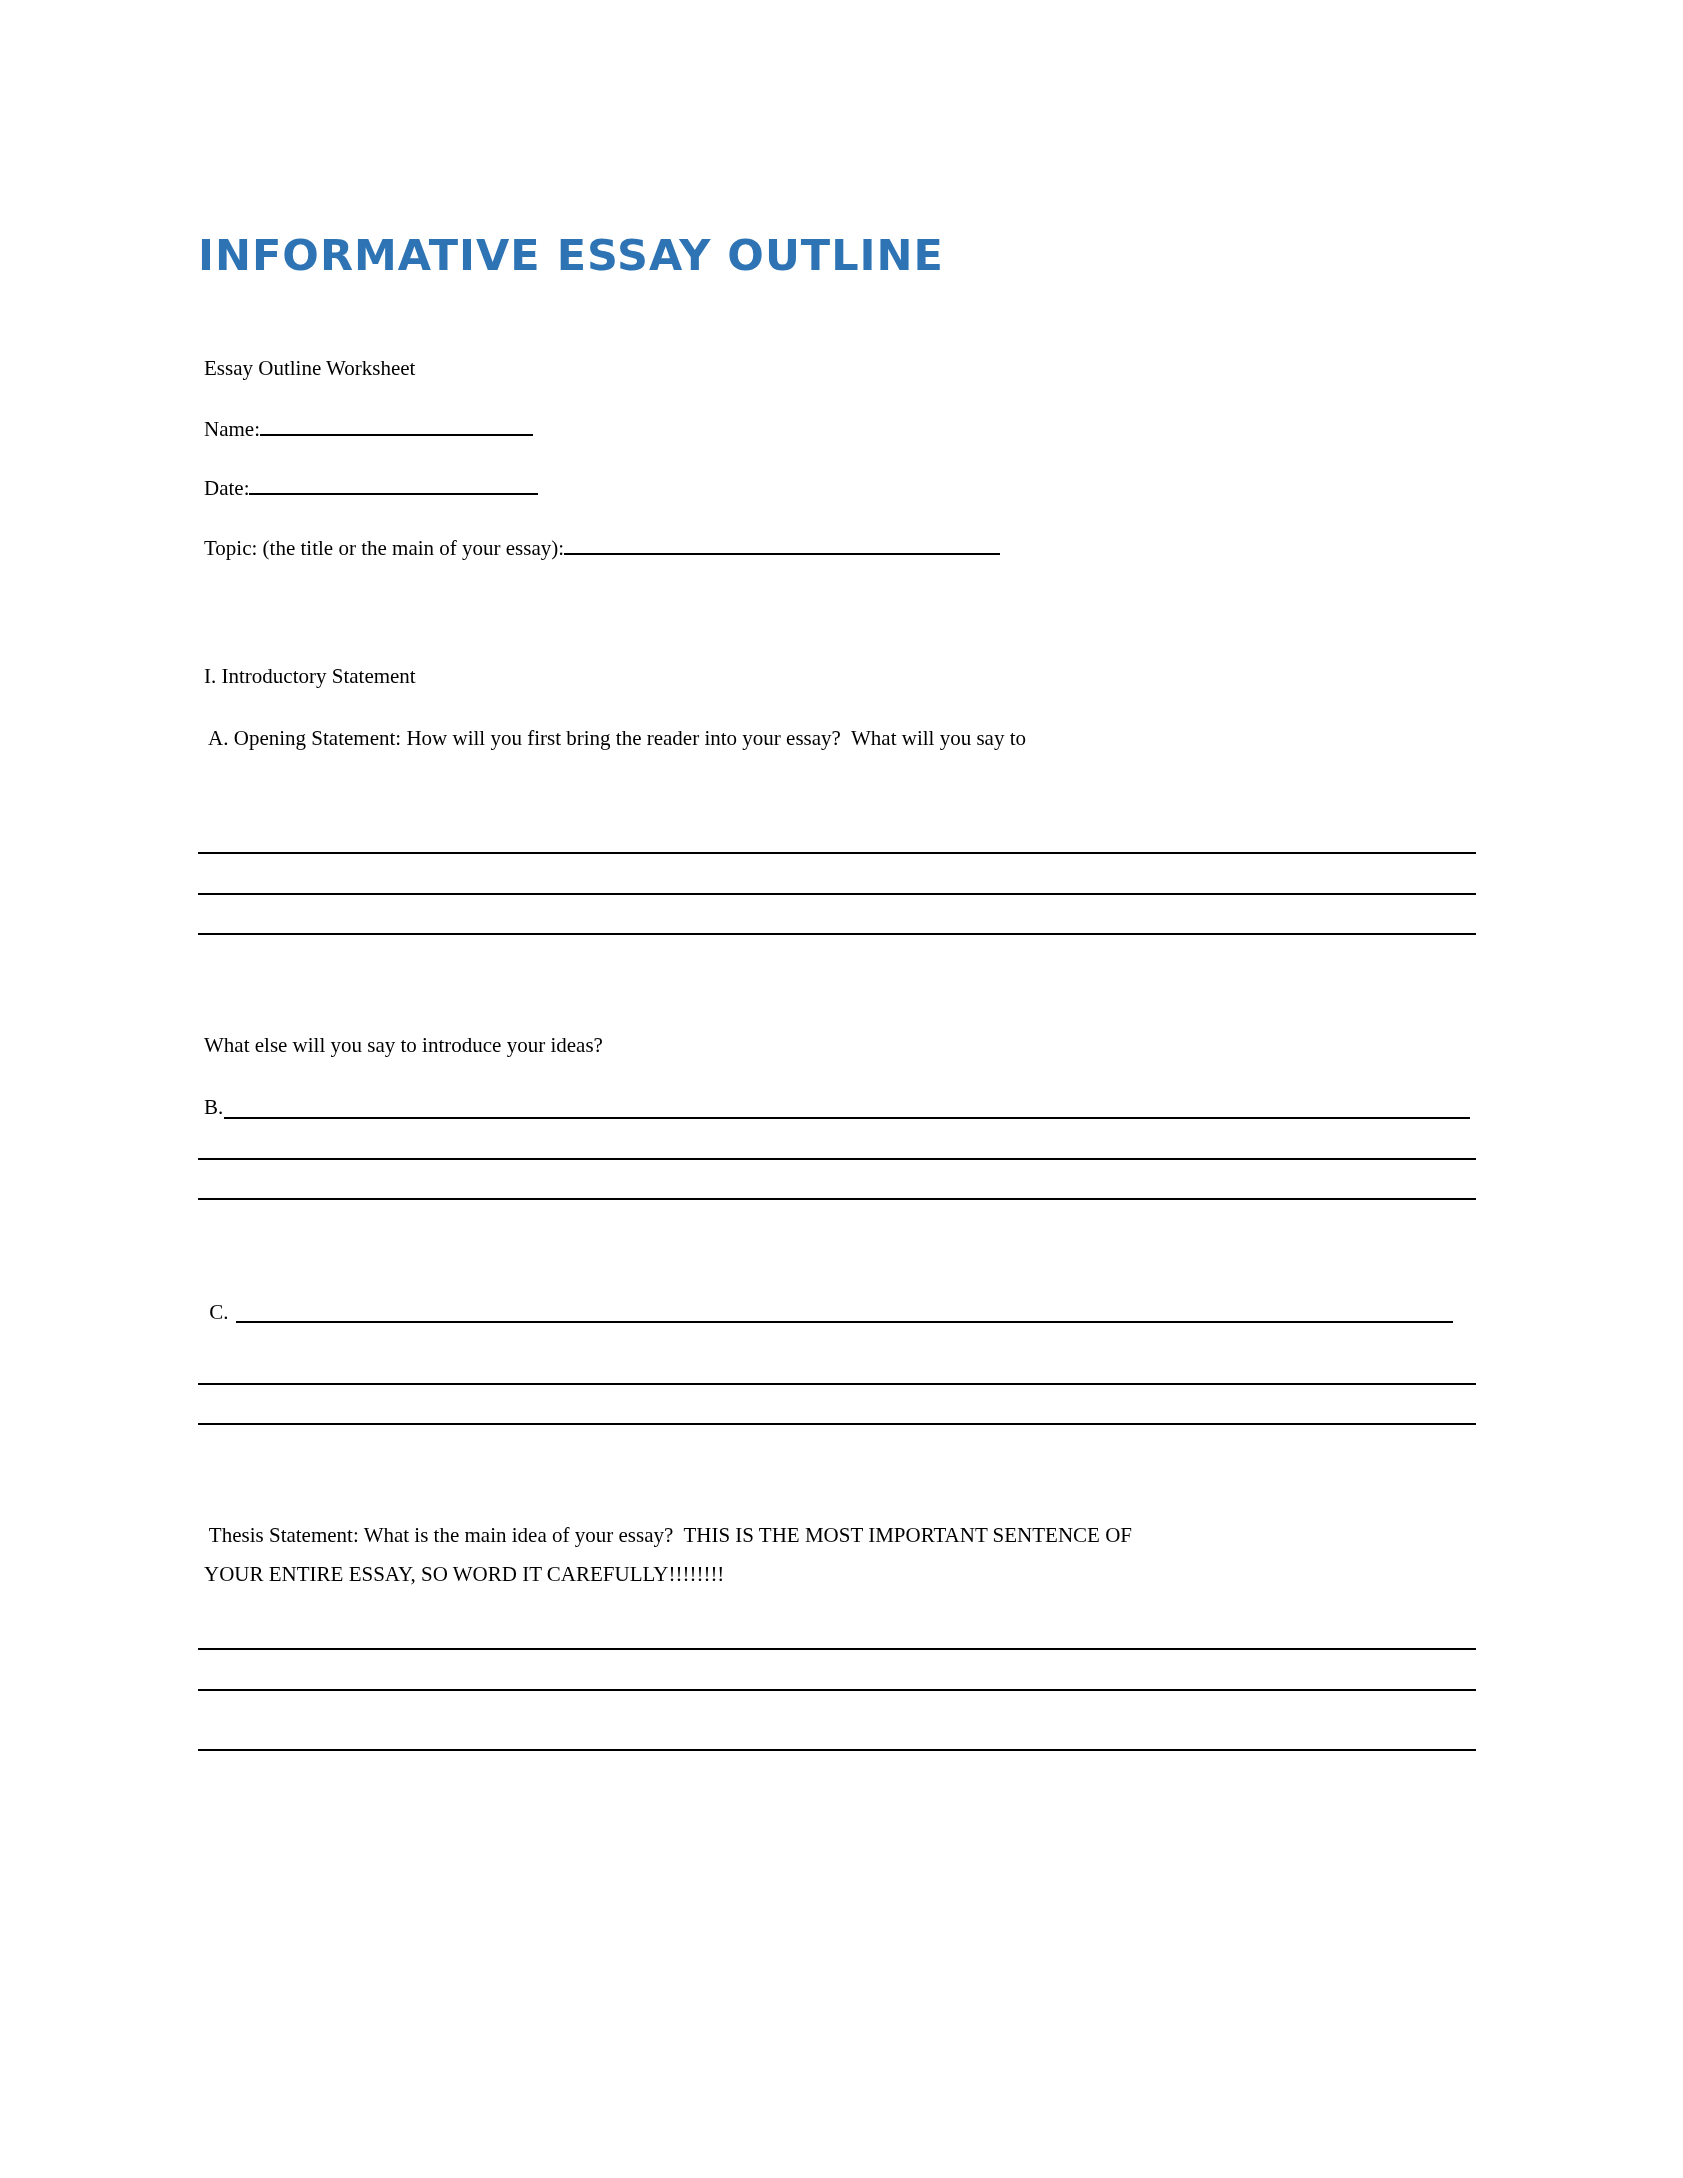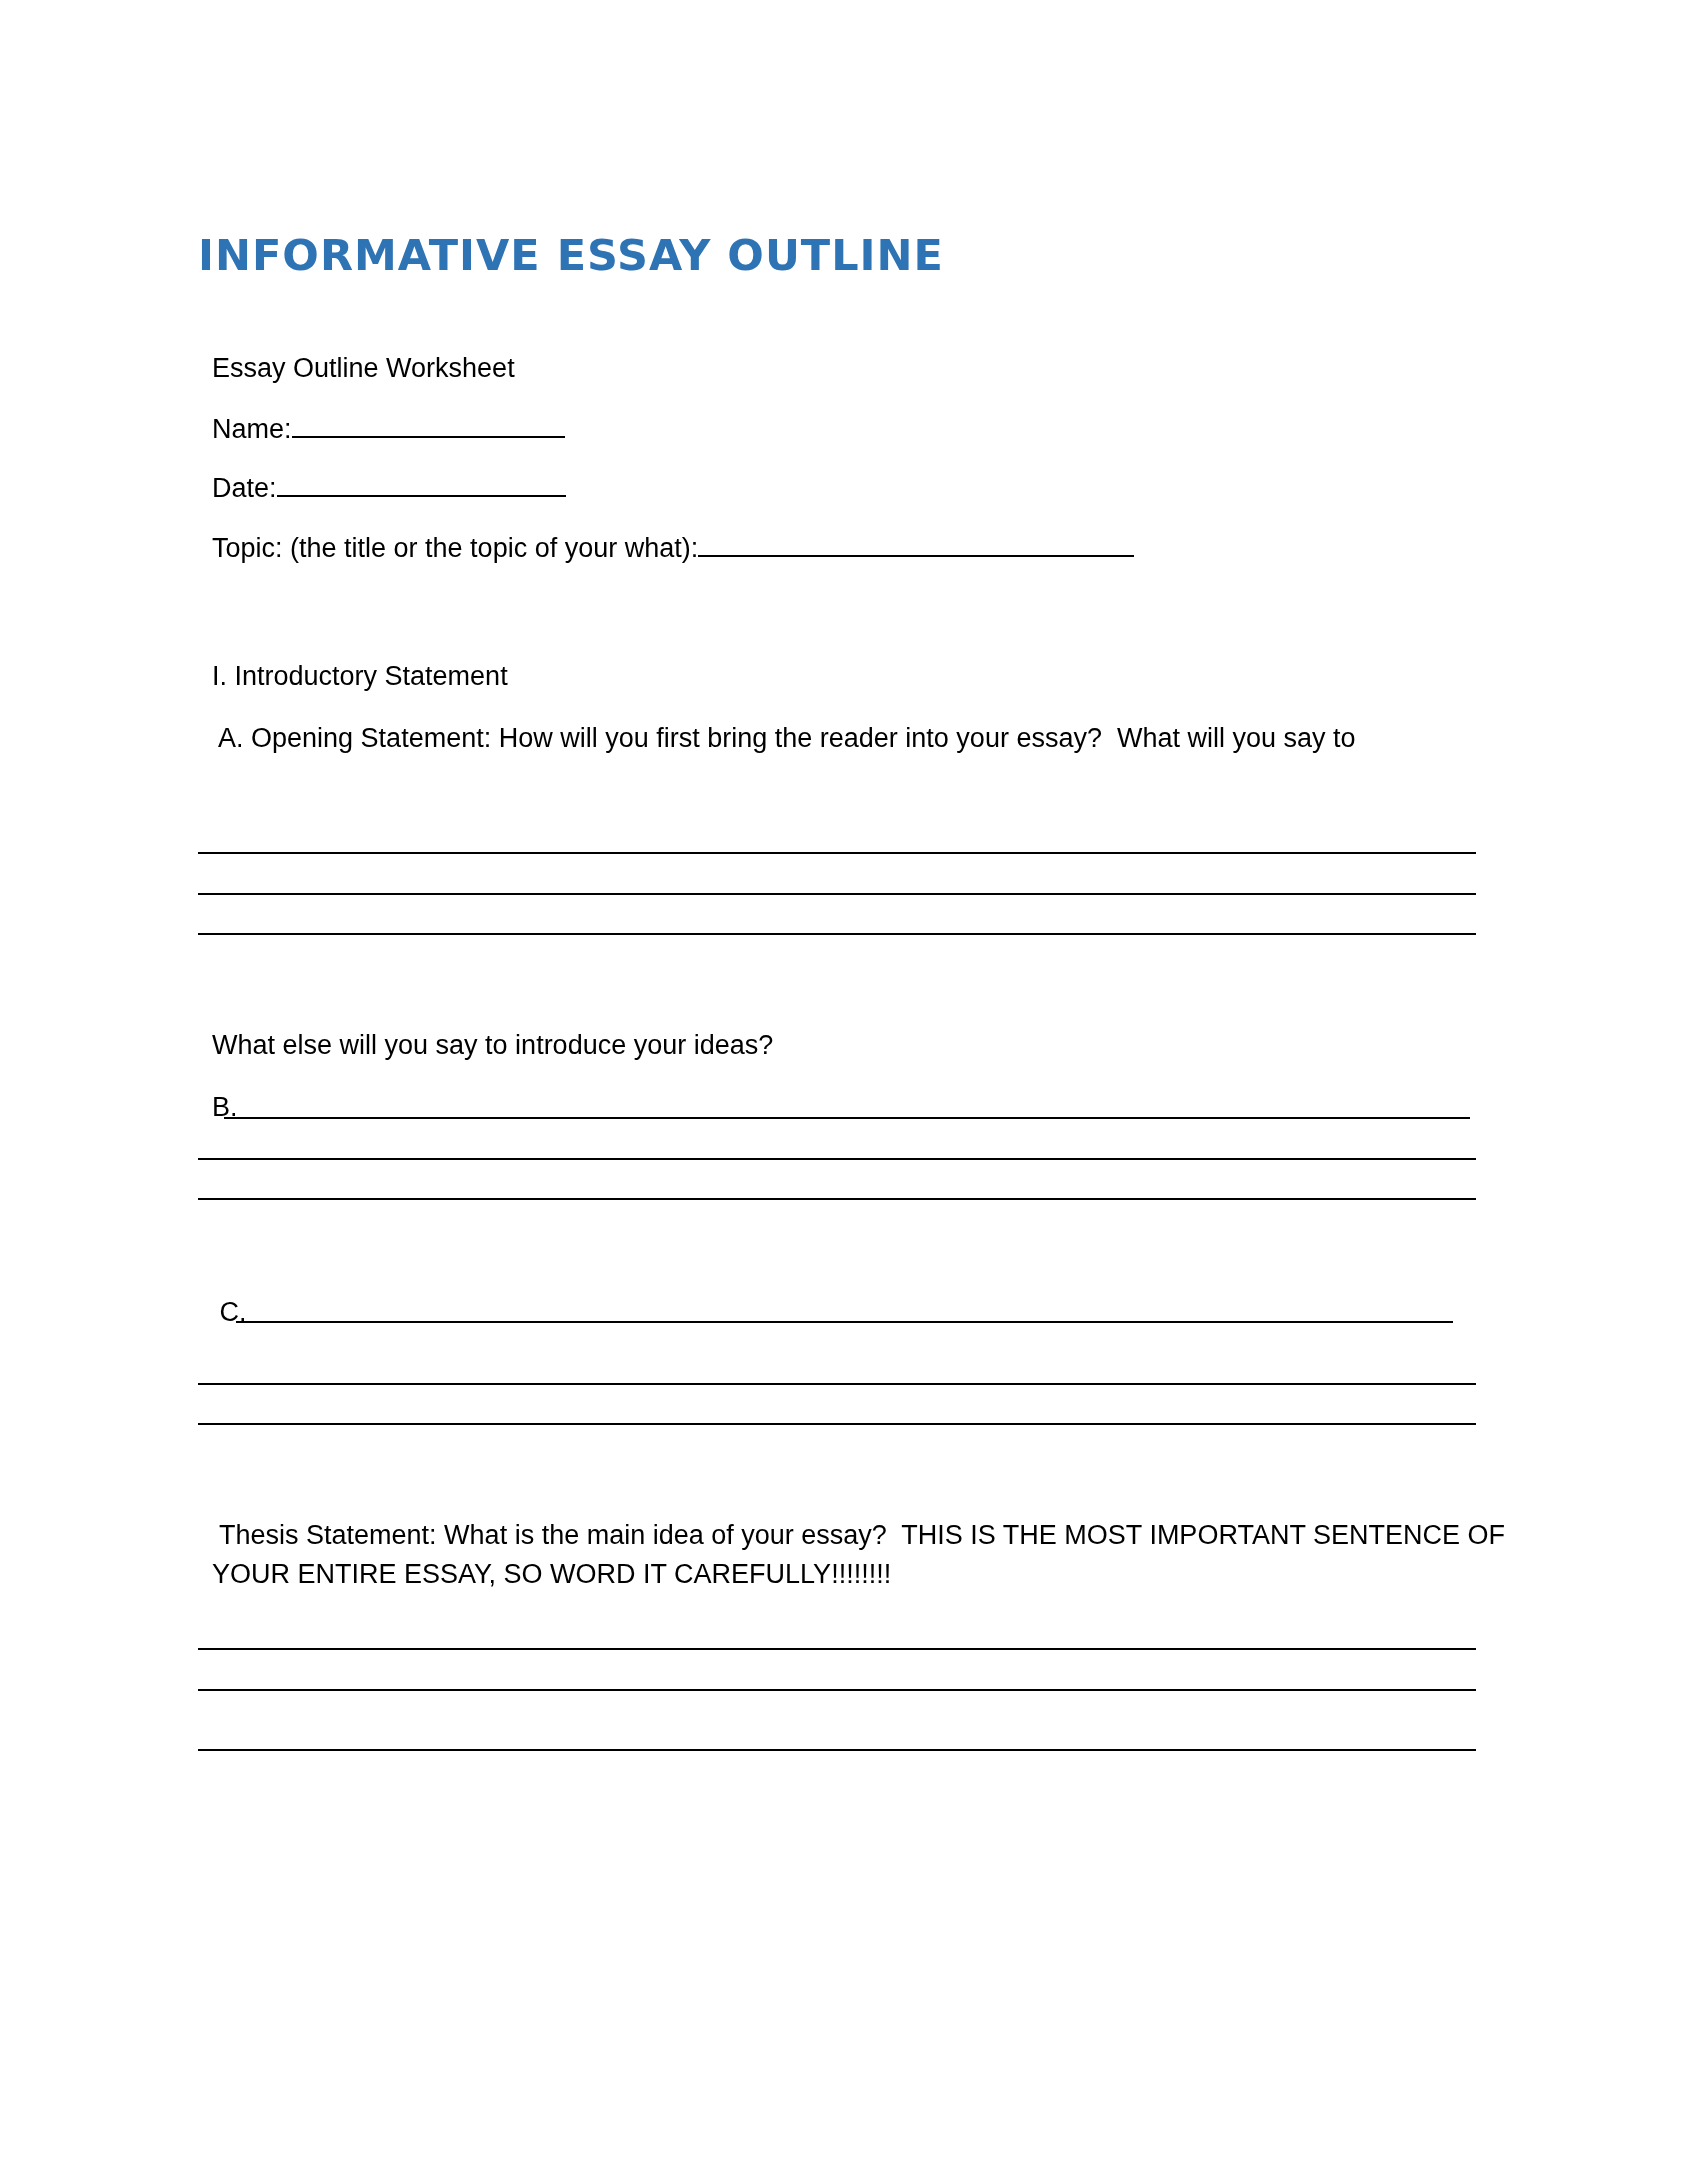--- a/index.html
+++ b/index.html
@@ -1,21 +1,21 @@
 <!DOCTYPE html>
 <html><head>
 <meta charset="utf-8">
 <style>
   html, body { margin: 0; padding: 0; background: #ffffff; }
   body { width: 1683px; height: 2178px; position: relative; overflow: hidden;
          font-family: "Liberation Sans", "DejaVu Sans", sans-serif; color: #000; }
   .page { position: absolute; left: 0; top: 0; width: 1409px; height: 2178px; background: #fff; }
   .title { position: absolute; left: 198px; top: 230px; font-family: "DejaVu Sans", sans-serif;
            font-weight: bold; font-size: 43px; color: #2e74b5; letter-spacing: 1px; white-space: nowrap; }
-  .txt { position: absolute; left: 212px; font-size: 27px; line-height: 41px; white-space: nowrap; }
+  .txt { position: absolute; left: 204px; font-size: 21px; line-height: 41px; white-space: nowrap; font-family: Liberation Serif, serif; }
   .blank { display: inline-block; border-bottom: 2px solid #000; height: 0; vertical-align: baseline; }
   .rule { position: absolute; height: 0; border-top: 2px solid #000; }
 </style>
 </head>
 <body>
 
 <div class="page">
 
   <div class="title">INFORMATIVE ESSAY OUTLINE</div>
 
@@ -23,21 +23,21 @@
 
   <div class="txt" style="top:409px">
     <span>Name:</span><span class="blank" style="width:273px"></span>
   </div>
 
   <div class="txt" style="top:468px">
     <span>Date:</span><span class="blank" style="width:289px"></span>
   </div>
 
   <div class="txt" style="top:528px">
-    <span>Topic: (the title or the topic of your what):</span><span class="blank" style="width:436px"></span>
+    <span>Topic: (the title or the main of your essay):</span><span class="blank" style="width:436px"></span>
   </div>
 
   <div class="txt" style="top:656px">I. Introductory Statement</div>
 
   <div class="txt" style="top:718px; white-space:pre"> A. Opening Statement: How will you first bring the reader into your essay?  What will you say to</div>
 
   <div class="rule" style="left:198px; width:1278px; top:852px"></div>
   <div class="rule" style="left:198px; width:1278px; top:893px"></div>
   <div class="rule" style="left:198px; width:1278px; top:933px"></div>
 

